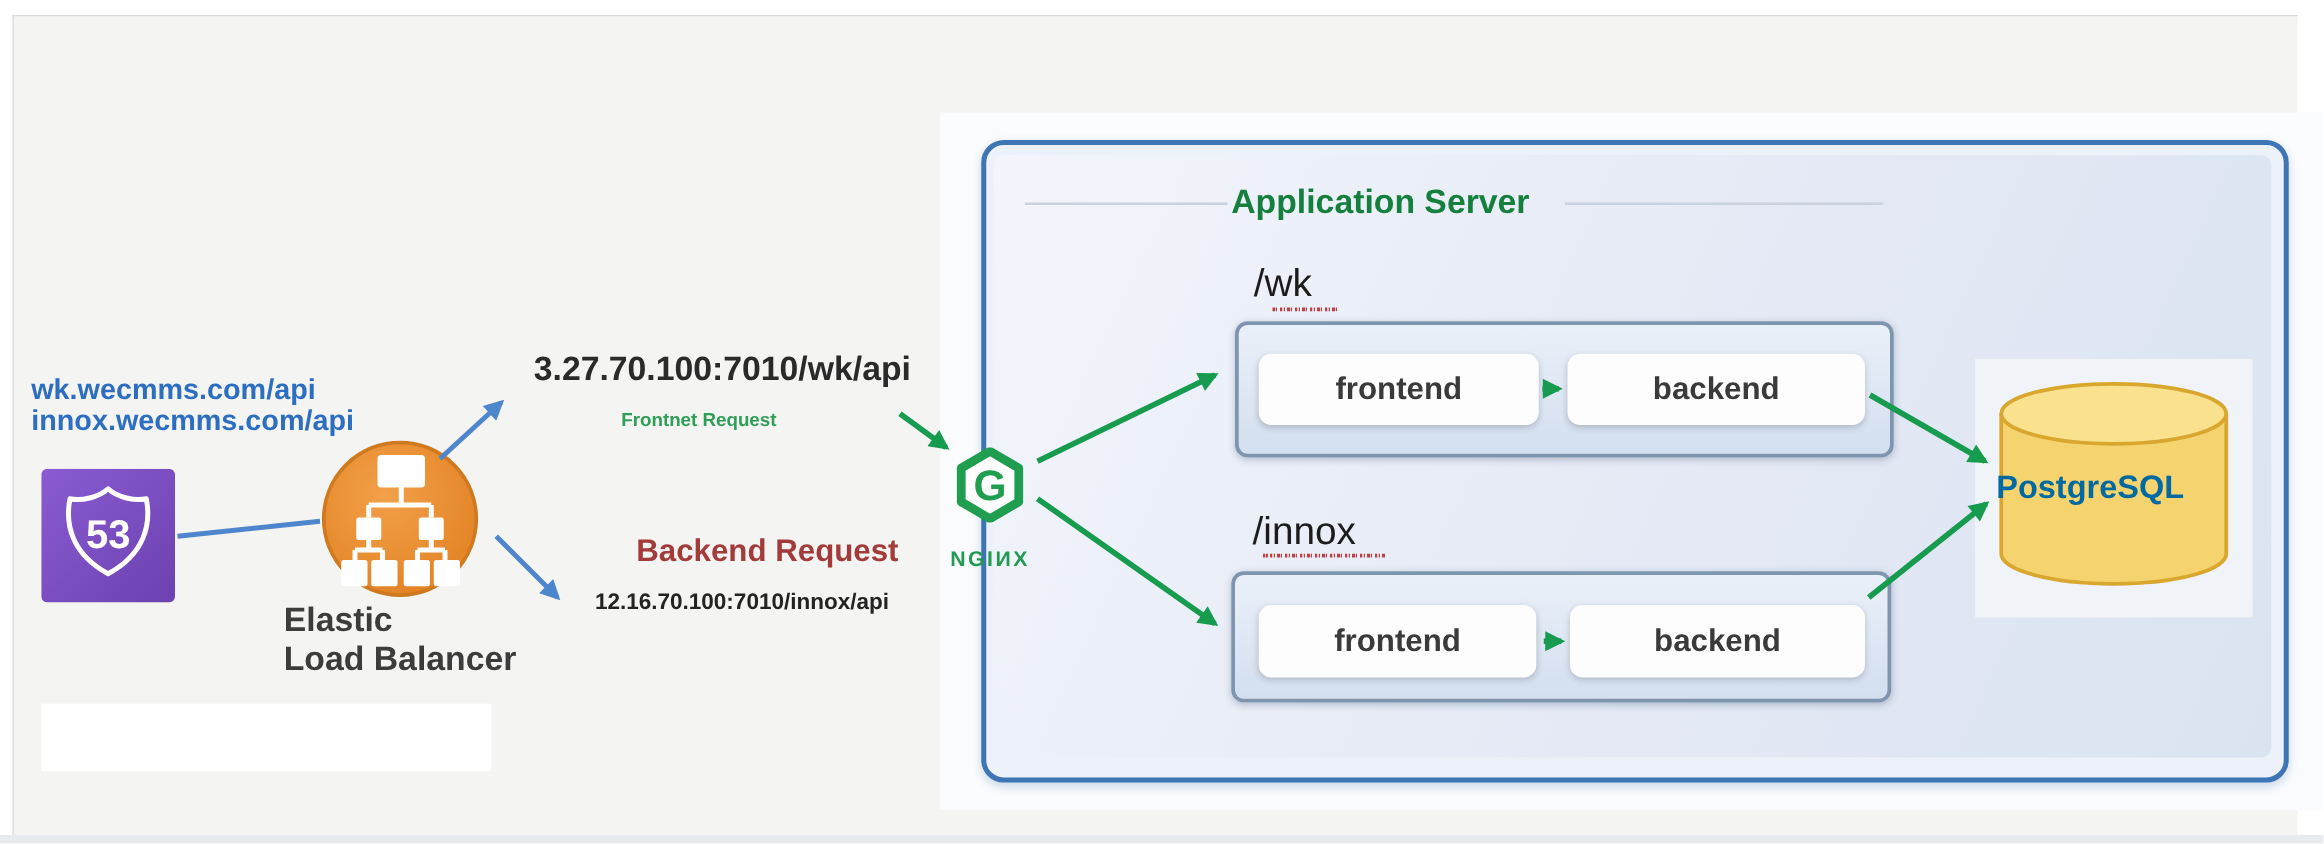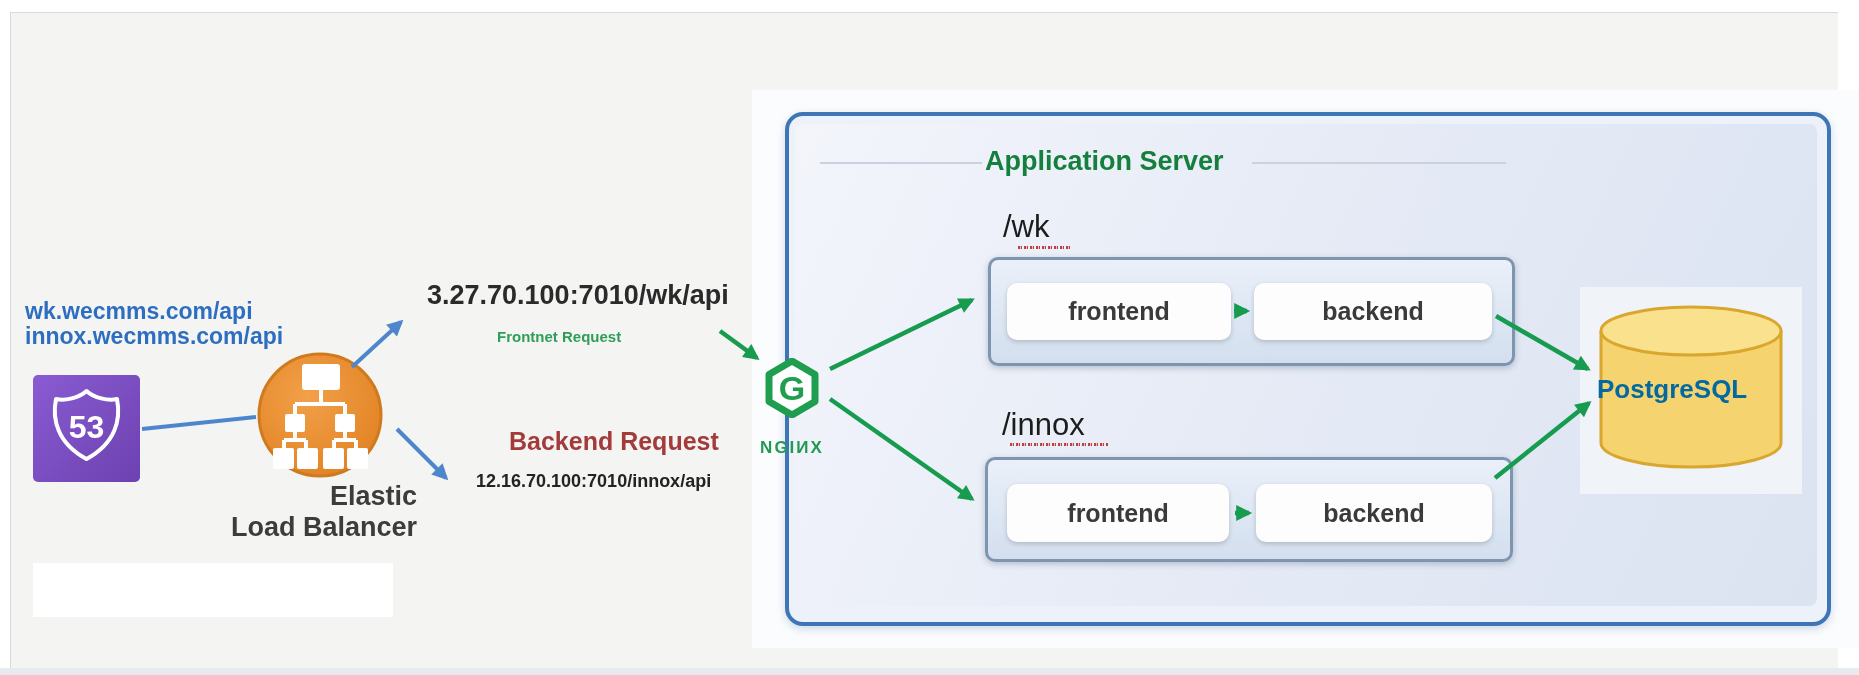--- a/index.html
+++ b/index.html
@@ -9,21 +9,21 @@
 
   
   #backdrop{left:10px;top:12px;width:1827px;height:655px;background:#f4f4f3;
             border-top:1px solid #d9d9d7;border-left:1px solid #d9d9d7;border-bottom:1px solid #d9d9d7;}
   #bottom-strip{left:0;top:668px;width:1859px;height:7px;background:#e7eaee;}
   #white-halo{left:752px;top:90px;width:1107px;height:558px;background:#fbfcfd;}
   #white-rect{left:33px;top:563px;width:360px;height:54px;background:#ffffff;}
 
   
   #dns-urls{left:25px;top:299px;color:#2d6ec1;font-weight:700;font-size:23px;line-height:25px;white-space:nowrap;}
-  #elb-label{left:227px;top:481px;width:190px;text-align:right;font-size:27px;line-height:31px;
+  #elb-label{left:227px;top:481px;width:190px;text-align:left;font-size:27px;line-height:31px;
              font-weight:600;color:#3c3c3c;}
   #frontnet-endpoint{left:427px;top:280px;font-size:27px;font-weight:700;color:#2a2a2a;white-space:nowrap;}
   #frontnet-label{left:497px;top:328px;font-size:15px;font-weight:700;color:#2f9e57;white-space:nowrap;}
   #backend-label{left:481px;top:427px;font-size:25px;font-weight:700;color:#a33b3b;white-space:nowrap;margin-left:28px;}
   #backend-endpoint{left:476px;top:471px;font-size:18px;font-weight:700;color:#232323;white-space:nowrap;}
 
   
   #app-box{left:785px;top:112px;width:1038px;height:506px;border:4px solid #3e75b5;border-radius:18px;
            background:#edf1f9;box-shadow:0 3px 8px rgba(62,117,181,.25);}
   #app-inner{left:795px;top:124px;width:1022px;height:482px;border-radius:8px;

